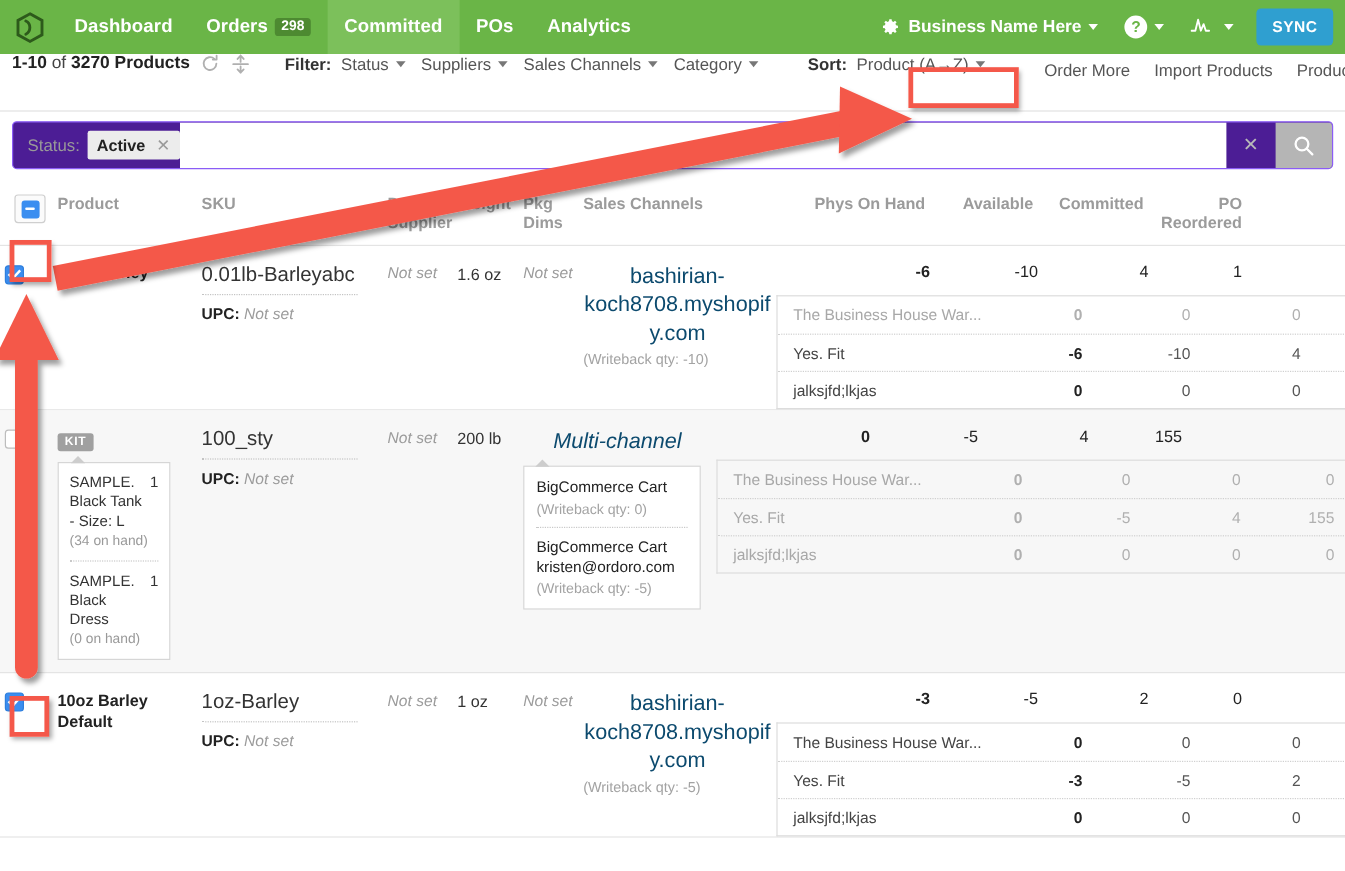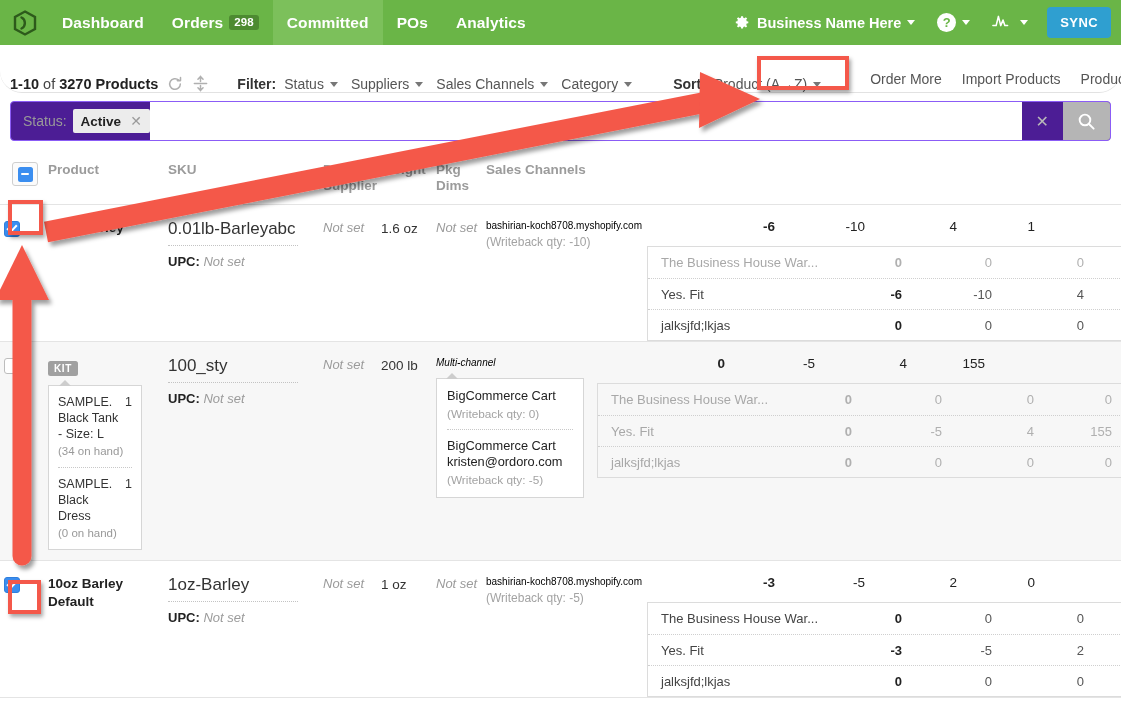--- a/index.html
+++ b/index.html
@@ -50,23 +50,23 @@
     justify-content: center; line-height: 1;
   }
   .sync-btn {
     background: #2f9fd0; color: #fff; font-size: 13px; font-weight: bold;
     border-radius: 4px; padding: 8px 13px; margin-left: 8px; cursor: pointer;
     letter-spacing: .4px;
   }
 
   
   .toolbar {
-    height: 48px; display: flex; align-items: flex-end; padding: 0 10px;
+    height: 48px; display: flex; align-items: flex-start; padding: 0 10px;
     border-bottom: 1px solid #e2e2e2; background: #fff; font-size: 14px;
-    color: #555; position: relative; z-index: 1; border-radius: 22px;
+    color: #555; position: relative; z-index: 1;
   }
   .count { font-size: 14.5px; color: #444; white-space: nowrap; }
   .count b { color: #222; }
   .tb-icon { margin-left: 9px; color: #b0b0b0; cursor: pointer; display: inline-flex; }
   .tb-sep { width: 1px; height: 24px; background: #dcdcdc; margin: 0 14px; }
   .tb-label { font-weight: bold; color: #333; margin-right: 8px; white-space: nowrap; }
   .tb-drop {
     color: #555; margin-right: 13px; cursor: pointer; white-space: nowrap;
     display: inline-flex; align-items: center;
   }
@@ -171,21 +171,21 @@
   .kit-div { border-top: 1px dotted #c8c8c8; margin: 8px 0; }
 
   .sku-main { color: #333; font-size: 17px; }
   .sku-line { border-bottom: 1px dotted #c3c3c3; margin: 6px 0 8px 0; width: 130px; }
   .upc { font-size: 13px; color: #222; font-weight: bold; }
   .upc i { font-weight: normal; color: #9b9b9b; font-style: italic; }
 
   .notset { color: #9b9b9b; font-style: italic; font-size: 13px; line-height: 1.25; }
   .plain { color: #333; font-size: 13.5px; line-height: 1.28; }
 
-  .sc-name { color: #000000; font-size: 10px; line-height: 1.3; word-break: break-word; }
+  .sc-name { color: #0c4a6e; font-size: 18px; line-height: 1.3; word-break: break-word; text-align: center; }
   .sc-name.multi { font-style: italic; }
   .sc-sub { color: #a3a3a3; font-size: 12px; margin-top: 3px; }
   .sc-pop {
     position: relative; margin-top: 9px; border: 1px solid #d6d6d6; background: #fff;
     width: 148px; padding: 9px 10px 10px 10px;
   }
   .sc-pop::before {
     content: ""; position: absolute; top: -6px; left: 9px; width: 0; height: 0;
     border-left: 6px solid transparent; border-right: 6px solid transparent;
     border-bottom: 6px solid #cdcdcd;
@@ -359,20 +359,26 @@
             <div class="hdr-chk-dash"></div>
           </div>
         </div>
       </div>
       <div class="th c-prod">Product</div>
       <div class="th c-sku">SKU</div>
       <div class="th c-sup">Default Supplier</div>
       <div class="th c-wt">Weight</div>
       <div class="th c-pkg">Pkg Dims</div>
       <div class="th c-sc">Sales Channels</div>
+      <div class="c-nums">
+        <div class="th c-n1">Phys On Hand</div>
+        <div class="th c-n2">Available</div>
+        <div class="th c-n3">Committed</div>
+        <div class="th c-n4">PO Reordered</div>
+      </div>
     </div>
     <div id="tbody">
         <div class="trow">
           <div class="cell c-chk" style="padding-top:16px">
             <div class="row-chk checked"></div>
           </div>
           <div class="cell c-prod" style="padding-top:14px">
             <div class="pname">0.1lb Barley</div>
           </div>
           <div class="cell c-sku" style="padding-top:14px">

